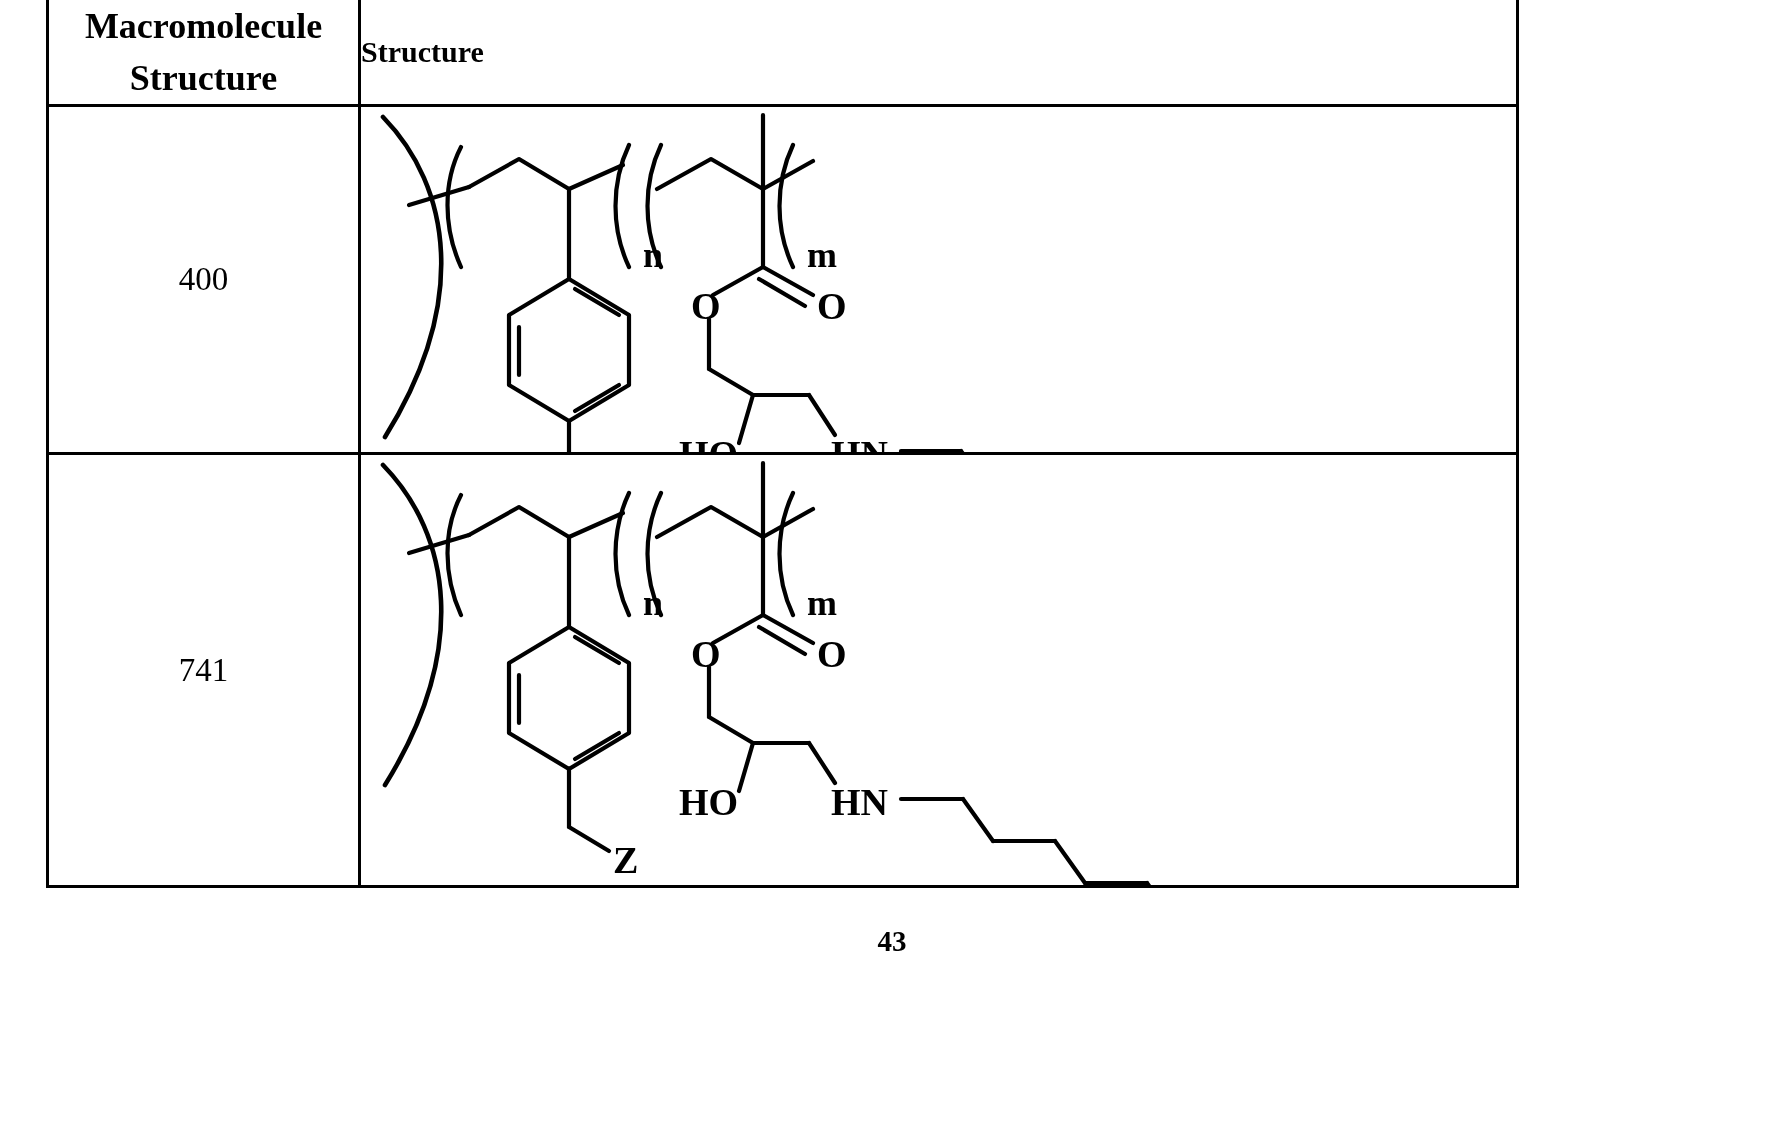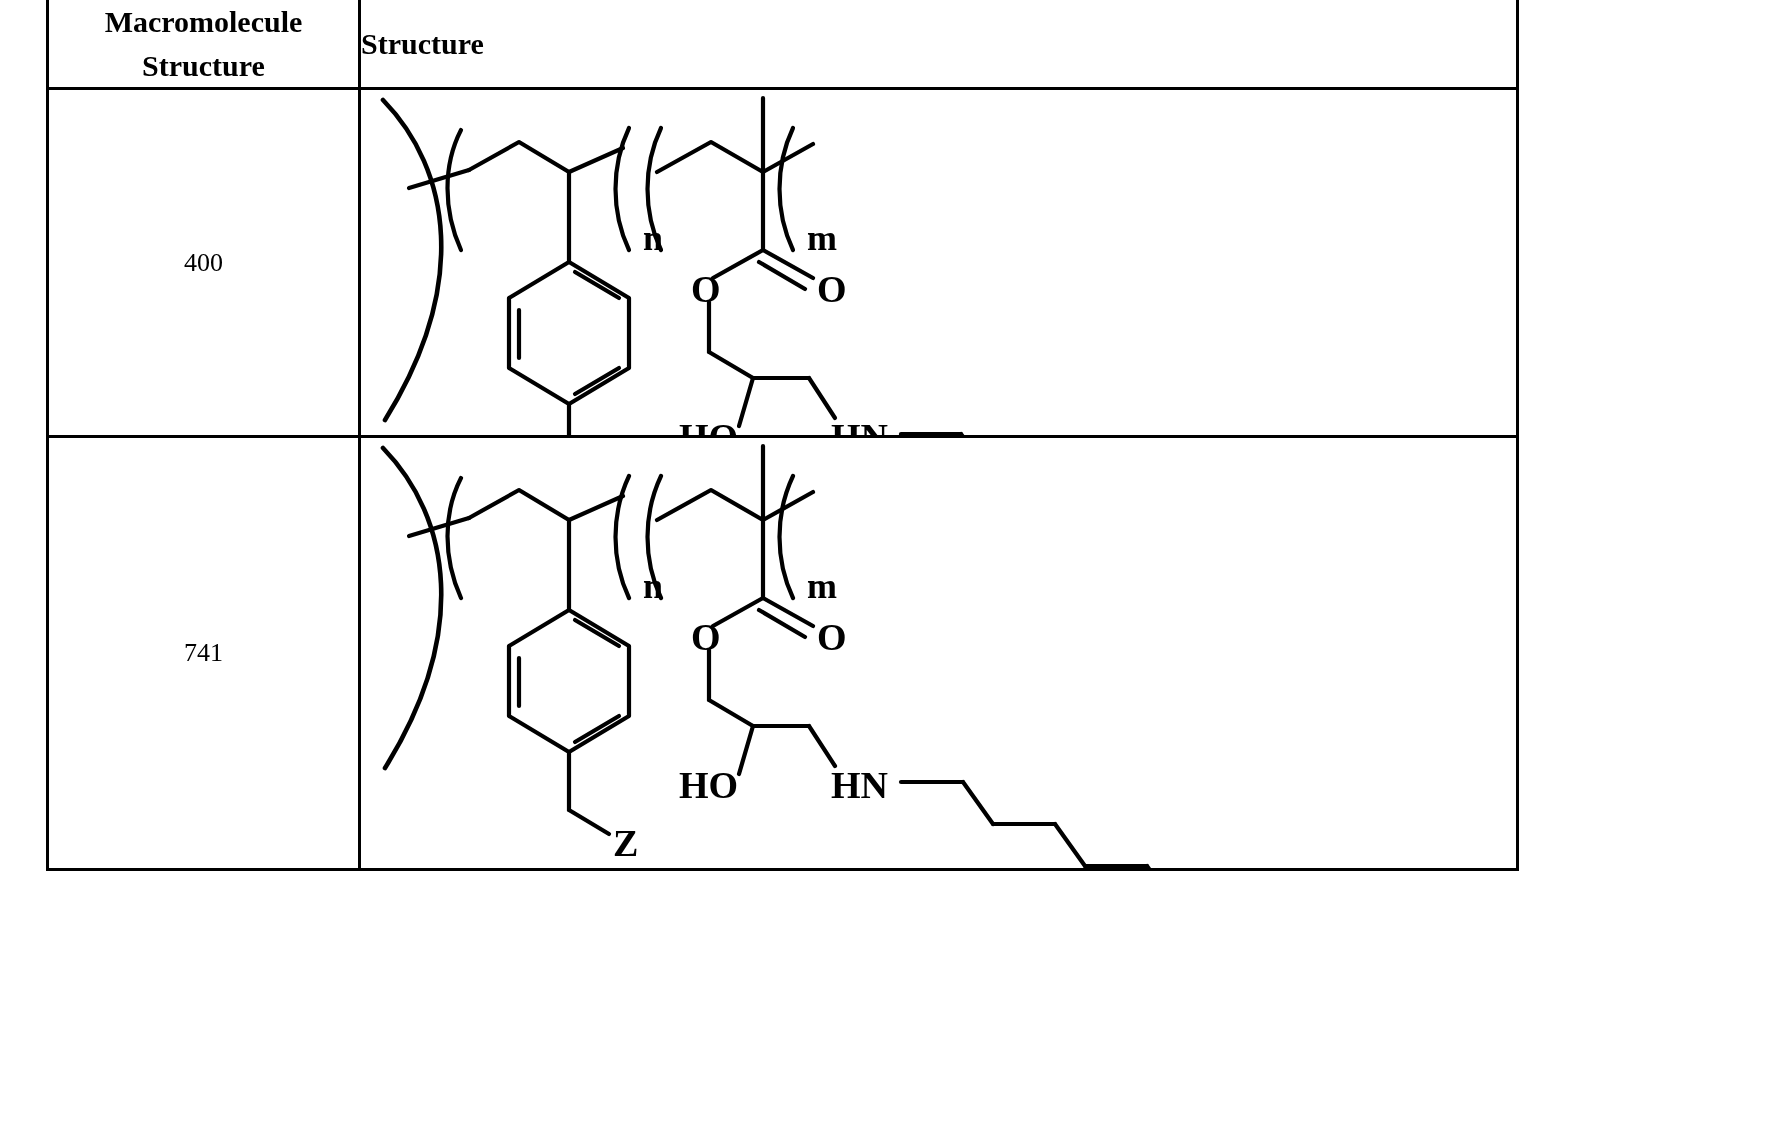--- a/index.html
+++ b/index.html
@@ -36,36 +36,36 @@
   }
   .patent-table tr.header-row td {
     border-top: none;
   }
   .col-left  { width: 312px; }
   .col-right { width: 1158px; }
 
   .hdr-cell-left {
     text-align: center;
     font-weight: bold;
-    font-size: 30px;
+    font-size: 36px;
     line-height: 1.45;
     padding: 4px 6px 14px 6px;
   }
   .hdr-cell-right {
     text-align: left;
     font-weight: bold;
     font-size: 30px;
     vertical-align: top;
     padding: 4px 0 0 16px;
   }
   .hdr-line { display: block; }
 
   .idcell {
     text-align: center;
-    font-size: 26px;
+    font-size: 33px;
     font-weight: normal;
   }
 
   .structcell {
     position: relative;
     padding: 0;
   }
   .struct-wrap {
     position: relative;
     width: 100%;
@@ -257,14 +257,15 @@
                 <text class="atom" x="910" y="526">NH</text>
                 <text class="atom-sub" x="964" y="536">2</text>
               </g>
             </svg>
           </div>
         </td>
       </tr>
     </tbody>
   </table>
 
+  <div class="page-number">43</div>
 
 </div>
 
 </body></html>

